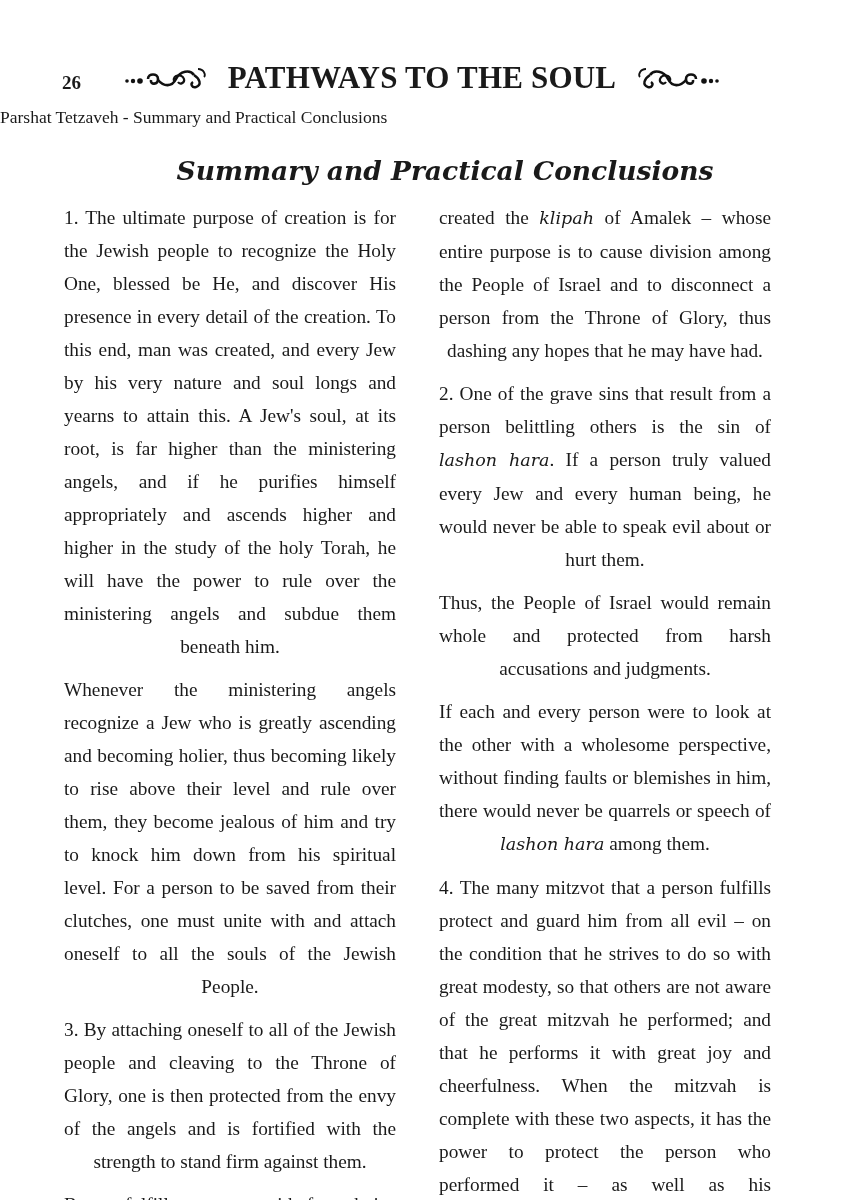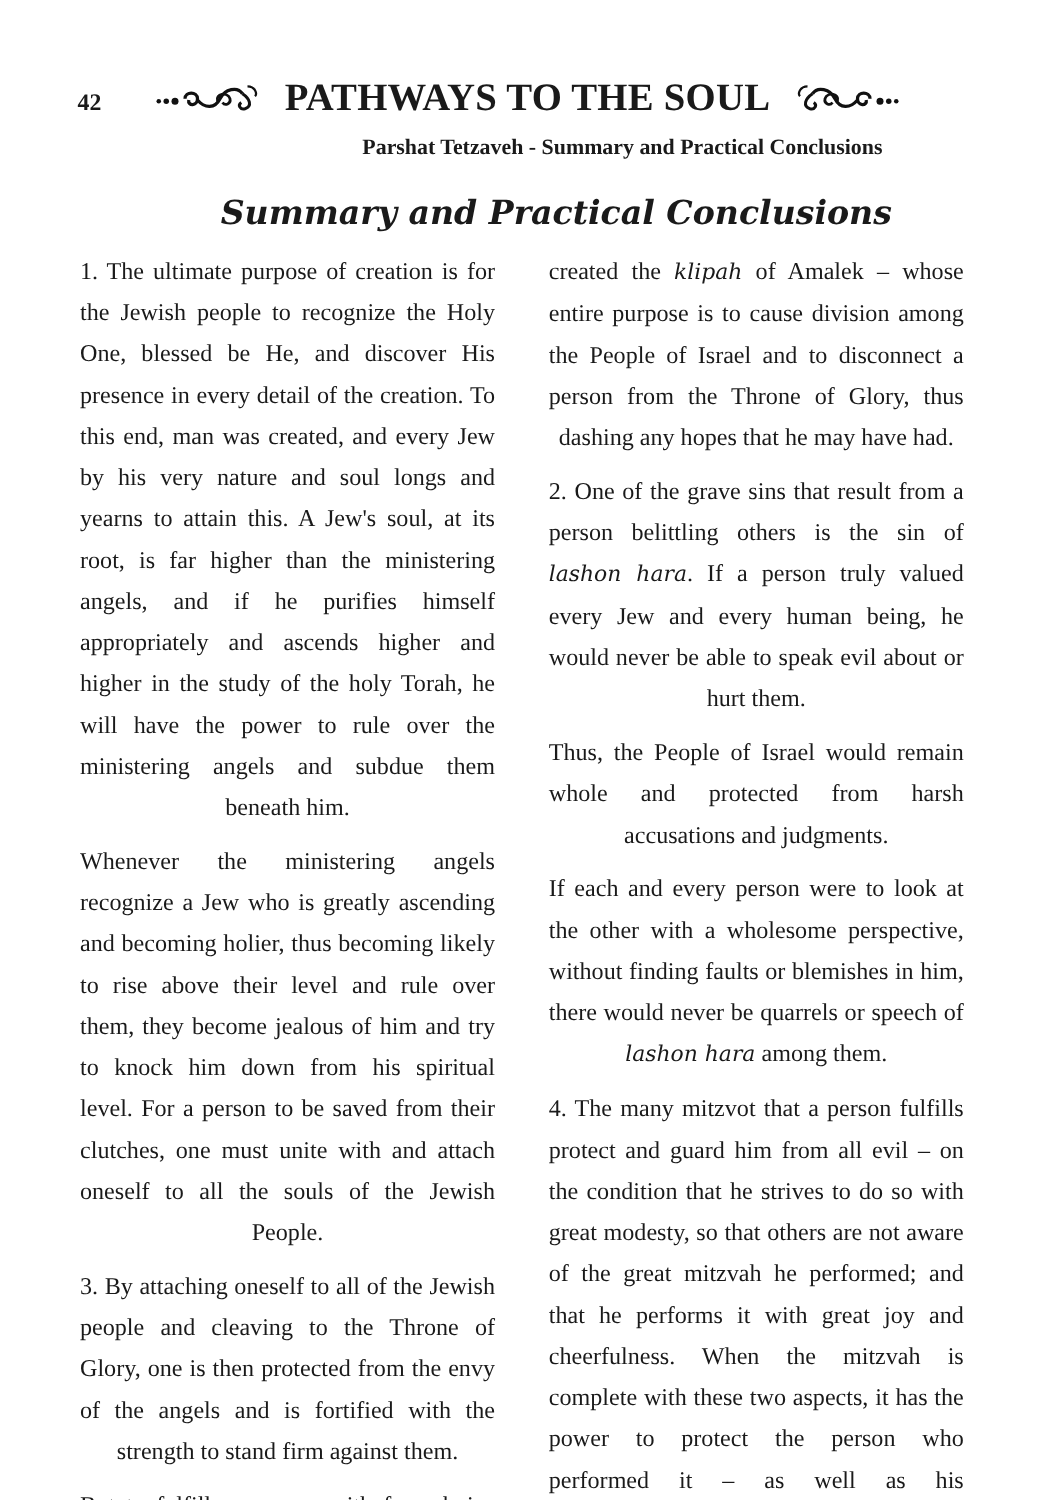--- a/index.html
+++ b/index.html
@@ -9,43 +9,43 @@
     font-family: "Liberation Serif", serif; font-weight: bold; font-size: 19px;
   }
   .running-head {
     position: absolute; left: 122px; top: 60px; width: 600px;
     display: flex; align-items: center; justify-content: center; gap: 16px;
     font-family: "Liberation Serif", serif; font-weight: bold; font-size: 31px; letter-spacing: 0.2px;
   }
   .ornament { display: inline-flex; align-items: center; }
   .ornament svg { display: block; }
   .subtitle {
-    position: absolute; left: 0; width: 706px; top: 107px; text-align: right;
-    font-family: "Liberation Serif", serif; font-weight: bold; font-size: 17.5px;
+    position: absolute; left: 0; width: 706px; top: 107px; text-align: left;
+    font-family: "Liberation Serif", serif; font-weight: normal; font-size: 17.5px;
   }
   .section-title {
     position: absolute; left: 0; width: 834px; top: 155px; text-align: center;
     font-family: "DejaVu Serif", serif; font-weight: bold; font-style: italic; font-size: 26.5px;
   }
   .col {
     position: absolute; top: 201px; width: 332px;
     font-family: "Liberation Serif", serif; font-size: 19.3px; line-height: 33px;
   }
   .col.left { left: 64px; }
   .col.right { left: 439px; }
   .col p {
     margin: 0 0 10px 0; text-align: justify; text-align-last: center; hyphens: none;
   }
   .col p.cont-end { text-align-last: justify; margin-bottom: 0; }
   .col em { font-family: "DejaVu Serif", serif; font-size: 17.5px; }
 </style>
 </head>
 <body>
 
-<div class="page-number">42</div>
+<div class="page-number">26</div>
 
 <div class="running-head">
   <span class="ornament">
     <svg width="88" height="26" viewBox="0 0 88 26">
       <circle cx="3" cy="16" r="1.8" fill="#111"></circle>
       <circle cx="9" cy="16" r="2.2" fill="#111"></circle>
       <circle cx="16" cy="16" r="2.8" fill="#111"></circle>
       <path d="M24 14 C24 8, 34 8, 34 14 C34 20, 26 20, 27 15" fill="none" stroke="#111" stroke-width="2.6"></path>
       <path d="M34 15 C40 22, 48 22, 52 14 C56 6, 66 4, 70 10" fill="none" stroke="#111" stroke-width="2.6"></path>
       <path d="M50 16 C48 10, 58 8, 60 14 C61 18, 56 20, 54 17" fill="none" stroke="#111" stroke-width="2.2"></path>

